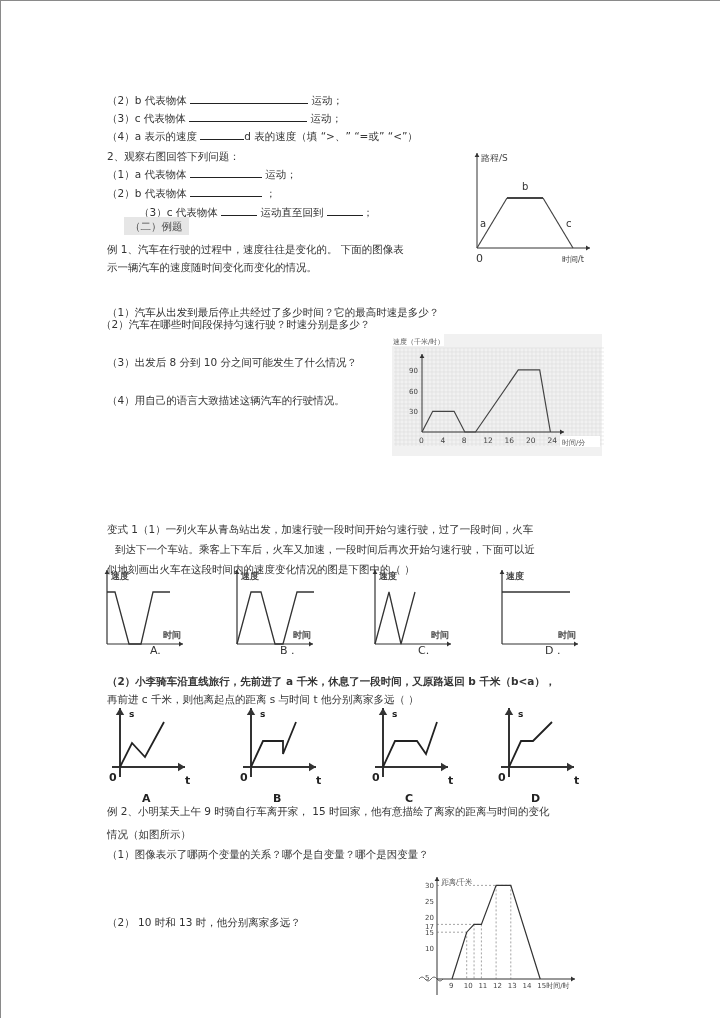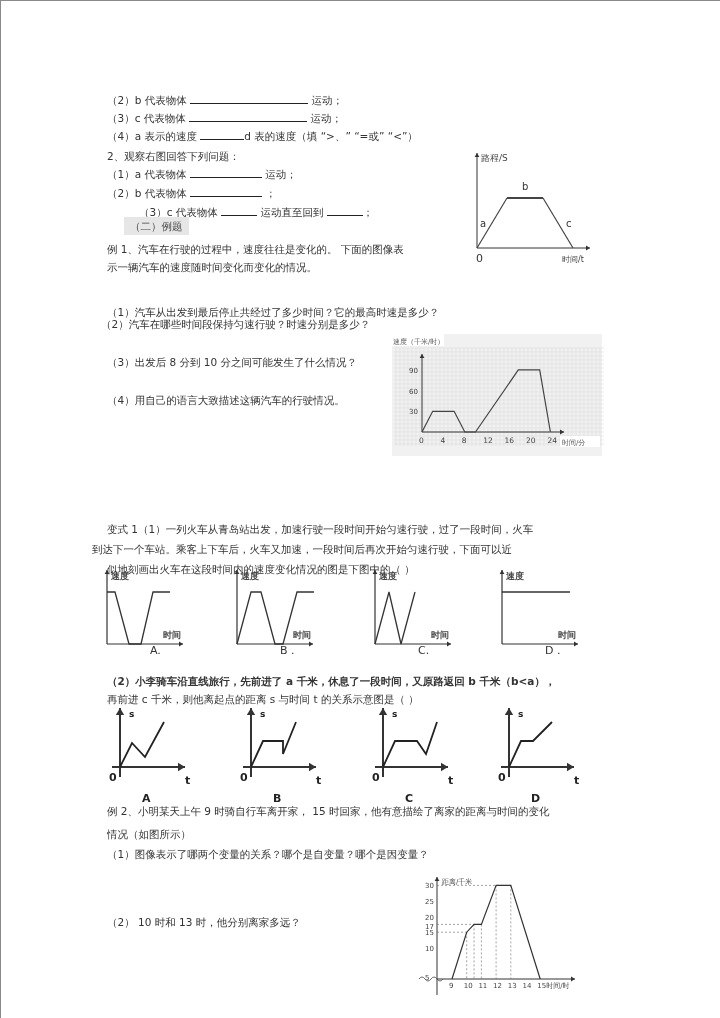--- a/index.html
+++ b/index.html
@@ -178,21 +178,21 @@
       <text x="112.6" y="109" font-size="7.5" fill="#444">16</text>
       <text x="134" y="109" font-size="7.5" fill="#444">20</text>
       <text x="155.39999999999998" y="109" font-size="7.5" fill="#444">24</text>
       <rect x="168" y="102" width="40" height="11" fill="#fff"></rect>
       <text x="170" y="111" font-size="7" fill="#555">时间/分</text>
       <polyline points="30,98 40.7,77.3 62.099999999999994,77.3 72.8,98 83.5,98 126.3,35.900000000000006 147.7,35.900000000000006 158.39999999999998,98" fill="none" stroke="#444" stroke-width="1.2"></polyline>
     </g>
 </svg>
 
 <div class="line" style="left:107px; top:522px;">变式 1（1）一列火车从青岛站出发，加速行驶一段时间开始匀速行驶，过了一段时间，火车</div>
-<div class="line" style="left:92px; top:542px;text-align:center;">到达下一个车站。乘客上下车后，火车又加速，一段时间后再次开始匀速行驶，下面可以近</div>
+<div class="line" style="left:115px; top:542px;text-align:center;">到达下一个车站。乘客上下车后，火车又加速，一段时间后再次开始匀速行驶，下面可以近</div>
 <div class="line" style="left:107px; top:562px;">似地刻画出火车在这段时间内的速度变化情况的图是下图中的（              ）</div>
 
 <svg class="fig" style="left:95px; top:566px;" width="530" height="92">
   <g id="fig3">
       <g>
         <line x1="12" y1="78" x2="12" y2="4" stroke="#333" stroke-width="1.2"></line>
         <polygon points="12,4 14.4,8 9.6,8" fill="#333"></polygon>
         <line x1="12" y1="78" x2="88" y2="78" stroke="#333" stroke-width="1.2"></line>
         <polygon points="88,78 84,80.4 84,75.6" fill="#333"></polygon>
         <text x="16" y="13" font-size="9" font-weight="bold" fill="#444">速度</text>
@@ -227,21 +227,21 @@
         <polygon points="483,78 479,80.4 479,75.6" fill="#333"></polygon>
         <text x="411" y="13" font-size="9" font-weight="bold" fill="#444">速度</text>
         <text x="463" y="72" font-size="9" font-weight="bold" fill="#444">时间</text>
         <polyline points="407,26 475,26" fill="none" stroke="#333" stroke-width="1.3"></polyline>
         <text x="450" y="88" font-size="11" fill="#333">D .</text>
       </g>
     </g>
 </svg>
 
 <div class="line" style="left:107px; top:674px;font-weight:bold;">（2）小李骑车沿直线旅行，先前进了     a 千米，休息了一段时间，又原路返回      b 千米（b&lt;a），</div>
-<div class="line" style="left:107px; top:692px;">再前进 c 千米，则他离起点的距离    s 与时间 t 的关系示意图是（      ）</div>
+<div class="line" style="left:107px; top:692px;">再前进 c 千米，则他离起点的距离    s 与时间 t 他分别离家多远（      ）</div>
 
 <svg class="fig" style="left:105px; top:705px;" width="520" height="105">
   <g id="fig4">
       <g>
         <line x1="15" y1="72" x2="15" y2="3" stroke="#333" stroke-width="2"></line>
         <polygon points="15,3 19.2,10 10.8,10" fill="#333"></polygon>
         <line x1="7" y1="62" x2="80" y2="62" stroke="#333" stroke-width="2"></line>
         <polygon points="80,62 73,66.2 73,57.8" fill="#333"></polygon>
         <text x="24" y="12" font-size="9" font-weight="bold" fill="#222" font-family="&quot;DejaVu Serif&quot;, serif">s</text>
         <text x="80" y="79" font-size="11" font-weight="bold" fill="#222" font-family="&quot;DejaVu Serif&quot;, serif">t</text>

